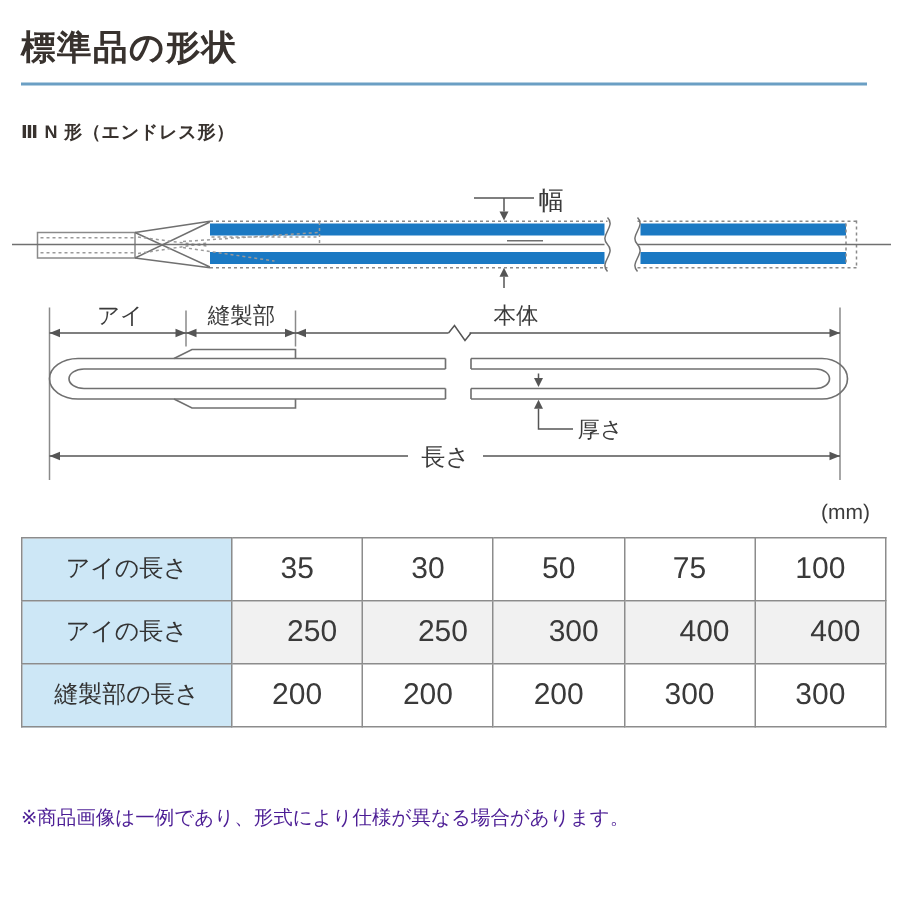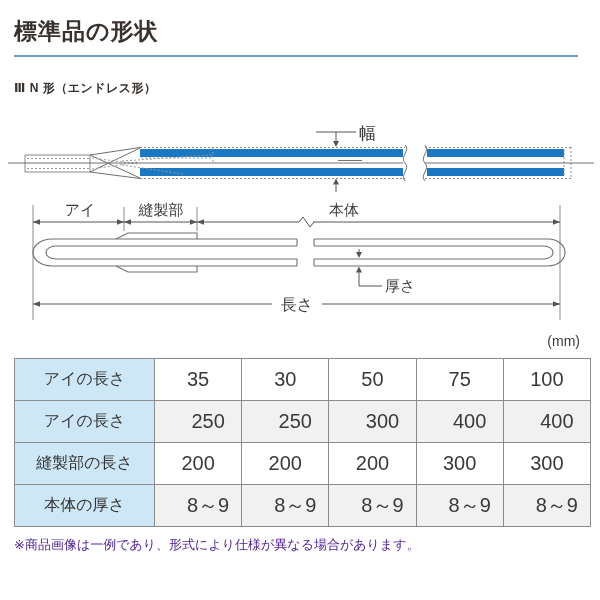--- a/index.html
+++ b/index.html
@@ -179,28 +179,20 @@
         <td>400</td>
       </tr>
       <tr>
         <th>縫製部の長さ</th>
         <td>200</td>
         <td>200</td>
         <td>200</td>
         <td>300</td>
         <td>300</td>
       </tr>
-      <tr class="alt">
-        <th>本体の厚さ</th>
-        <td>8～9</td>
-        <td>8～9</td>
-        <td>8～9</td>
-        <td>8～9</td>
-        <td>8～9</td>
-      </tr>
     </tbody>
   </table>
 
   <div class="footnotes">
     <div>※商品画像は一例であり、形式により仕様が異なる場合があります。</div>
   </div>
 
 </div>
 
 </body></html>

